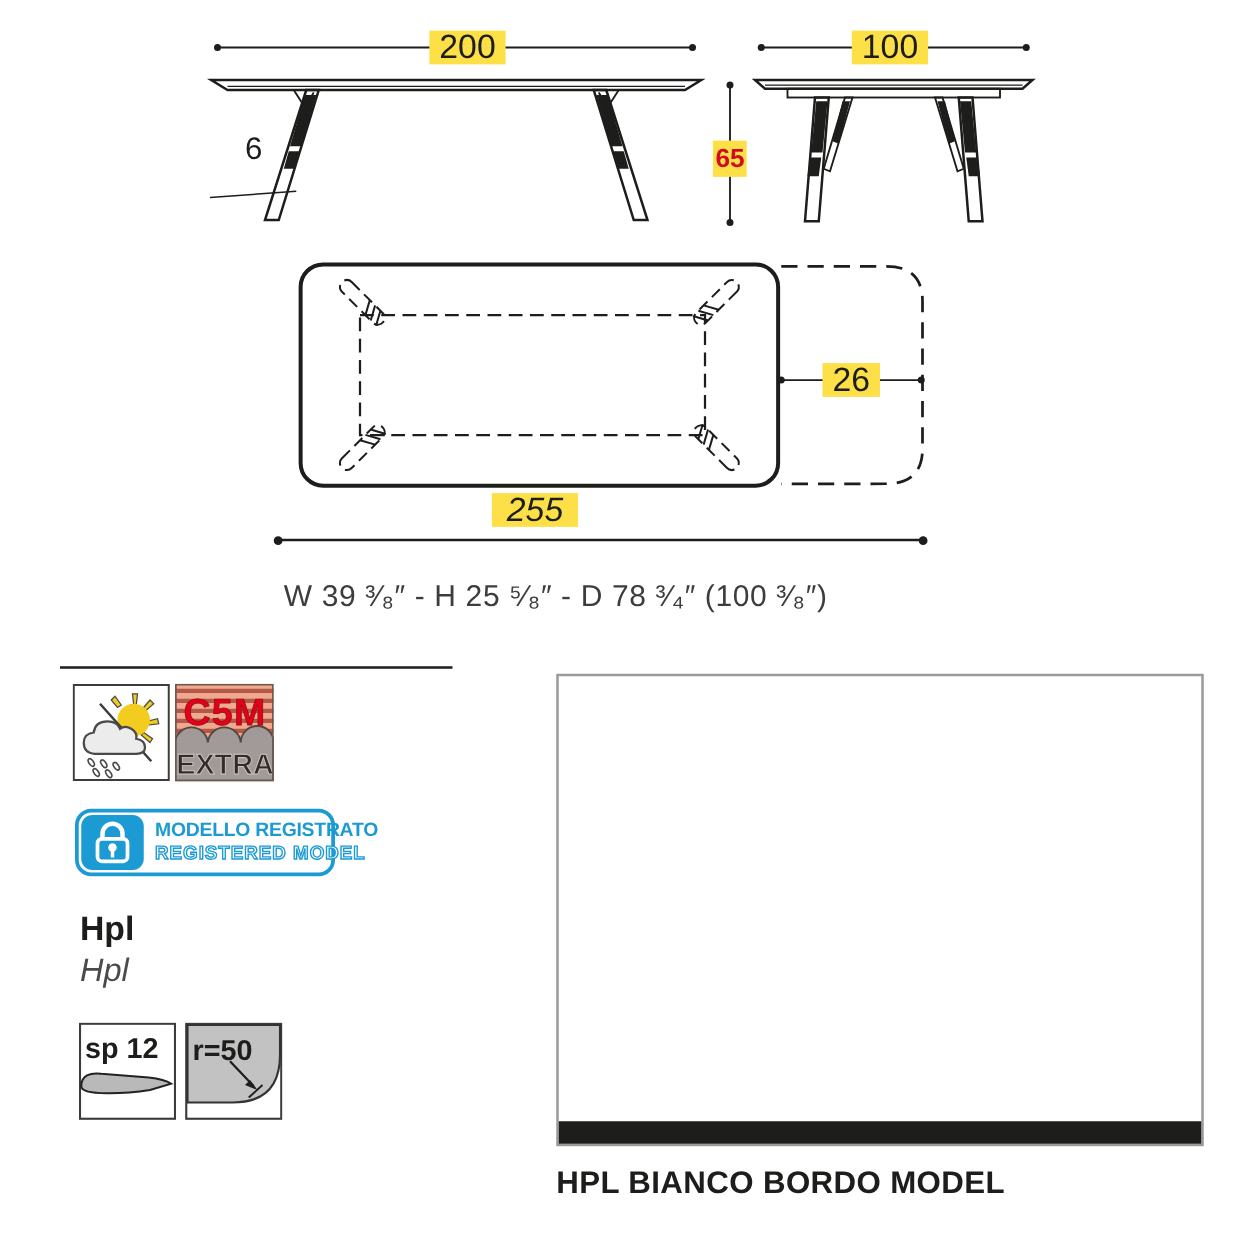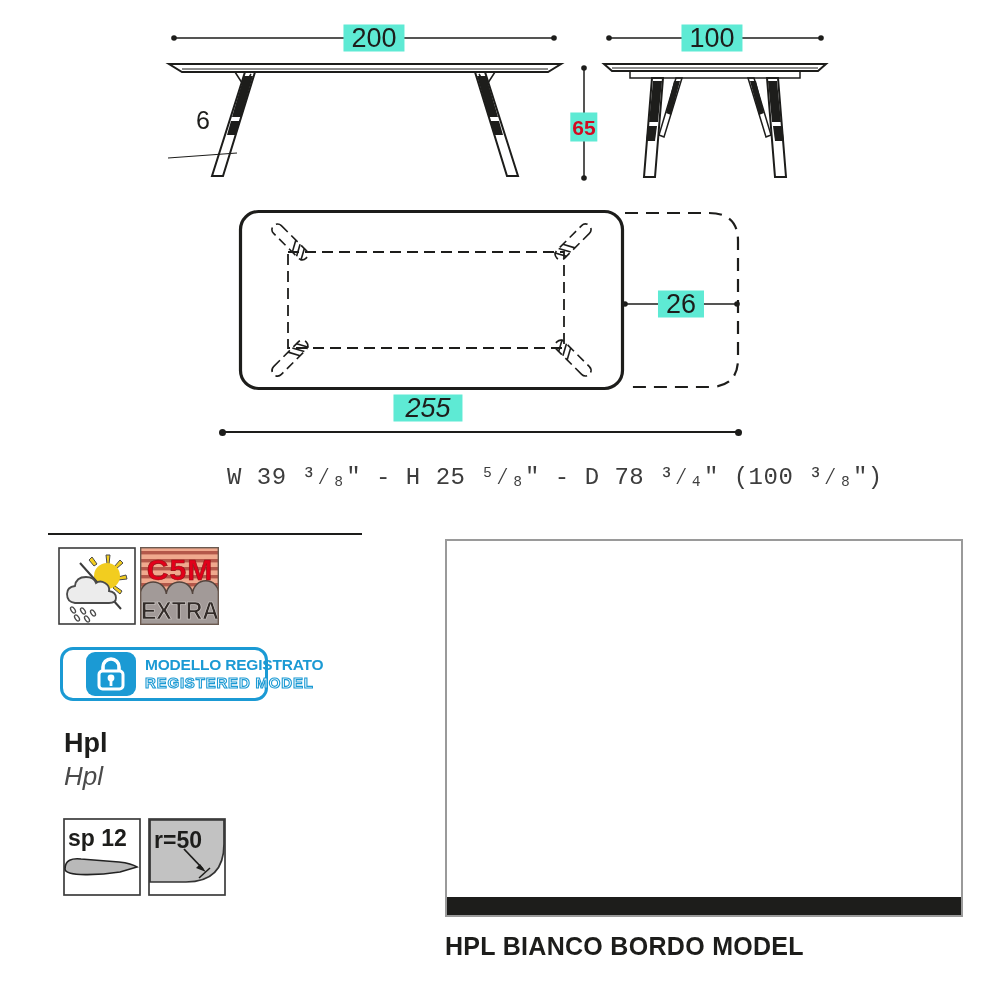--- a/index.html
+++ b/index.html
@@ -1,20 +1,20 @@
 <!DOCTYPE html>
 <html><head>
 <meta charset="utf-8">
 <style>
   html,body{margin:0;padding:0;background:#fff;}
   .canvas{position:relative;width:1000px;height:1000px;background:#fff;
           font-family:"Liberation Sans",sans-serif;color:#1d1d1b;overflow:hidden;}
   .abs{position:absolute;}
   svg{display:block;}
-  .dim-label{position:absolute;transform:translate(-50%,-50%);background:#5eead4;
+  .dim-label{position:absolute;transform:translate(-50%,-50%);background:#fde047;
              padding:0 8px;font-size:27px;color:#1d1d1b;white-space:nowrap;line-height:1;}
   .dim-label.red{color:#d30b22;font-weight:bold;font-size:21px;padding:4px 2px;}
   .dim-label.small{font-size:25px;padding:0 4px;}
   .dim-dot{position:absolute;width:7px;height:7px;border-radius:50%;background:#1d1d1b;}
   .dim-line-h{position:absolute;height:2px;background:#1d1d1b;}
   .imperial{position:absolute;font-size:24px;color:#3d3d3d;letter-spacing:.5px;white-space:nowrap;}
   .divider{position:absolute;height:2px;background:#1d1d1b;}
   .badge{position:absolute;display:flex;align-items:center;border:3px solid #1b9ad4;
          border-radius:13px;background:#fff;box-sizing:border-box;}
   .badge-lock{width:50px;height:44px;margin:2px;border-radius:9px;background:#1b9ad4;
@@ -127,21 +127,21 @@
     <circle cx="390" cy="99" r="2.8" fill="#1d1d1b"></circle>
     <circle cx="502" cy="99" r="2.8" fill="#1d1d1b"></circle>
   </svg>
   <span class="dim-label" style="left:681px;top:304px;">26</span>
 
   <div class="dim-line-h" style="left:222px;top:431px;width:518px;"></div>
   <div class="dim-dot" style="left:219px;top:429px;"></div>
   <div class="dim-dot" style="left:735px;top:429px;"></div>
   <span class="dim-label" style="left:428px;top:408px;padding:0 12px;font-style:italic;">255</span>
 
-  <span class="imperial" style="left:227px;top:464px;font-family:Liberation Mono, monospace;">W 39 ³⁄₈″ - H 25 ⁵⁄₈″  - D 78 ³⁄₄″ (100 ³⁄₈″)</span>
+  <span class="imperial" style="left:227px;top:464px;">W 39 ³⁄₈″ - H 25 ⁵⁄₈″  - D 78 ³⁄₄″ (100 ³⁄₈″)</span>
 
   <div class="divider" style="left:48px;top:533px;width:314px;"></div>
 
   <svg class="abs" style="left:58px;top:547px;" width="78" height="78" viewBox="0 0 78 78">
     <rect x="1" y="1" width="76" height="76" fill="#fff" stroke="#3c3c3c" stroke-width="1.6"></rect>
 
     <g fill="#f2cd1f" stroke="#4a4a4a" stroke-width="1">
       <polygon points="48,8 52,8 51,17 49,17"></polygon>
       <polygon points="62,13 65,16 58,22 56,20"></polygon>
       <polygon points="68,28 69,32 60,33 60,30"></polygon>
@@ -173,21 +173,21 @@
       <rect x="0" y="28" width="79" height="3.4"></rect>
       <rect x="0" y="36" width="79" height="3.4"></rect>
     </g>
 
     <path d="M0,47 A13.2,13.2 0 0 1 26.3,47 A13.2,13.2 0 0 1 52.6,47 A13.2,13.2 0 0 1 79,47 L79,78 L0,78 Z" fill="#a29a98" stroke="#54453e" stroke-width="1.5"></path>
     <text x="40" y="33" text-anchor="middle" font-family="Liberation Sans, sans-serif" font-size="30" font-weight="bold" fill="#e2001a" stroke="#8c0f14" stroke-width="0.6" letter-spacing="1">C5M</text>
     <text x="40" y="72" text-anchor="middle" font-family="Liberation Sans, sans-serif" font-size="23" font-weight="bold" fill="#332c29" stroke="#cfc9c6" stroke-width="0.7">EXTRA</text>
     <rect x="0.7" y="0.7" width="77.6" height="76.6" fill="none" stroke="#6b5a50" stroke-width="1.4"></rect>
   </svg>
 
-  <div class="badge" style="left:60px;top:647px;width:208px;height:54px;padding-left:21px;">
+  <div class="badge" style="left:60px;top:647px;width:208px;height:54px;">
     <div class="badge-lock">
       <svg width="28" height="36" viewBox="0 0 28 36">
         <path d="M6,16 V11 a8,8 0 0 1 16,0 V16" fill="none" stroke="#fff" stroke-width="3.6"></path>
         <rect x="2" y="15" width="24" height="18" rx="3.5" fill="none" stroke="#fff" stroke-width="3"></rect>
         <circle cx="14" cy="22" r="3.4" fill="#fff"></circle>
         <rect x="12.6" y="23.5" width="2.8" height="6.5" fill="#fff"></rect>
       </svg>
     </div>
     <div class="badge-text">
       <div class="badge-line1">MODELLO REGISTRATO</div>

